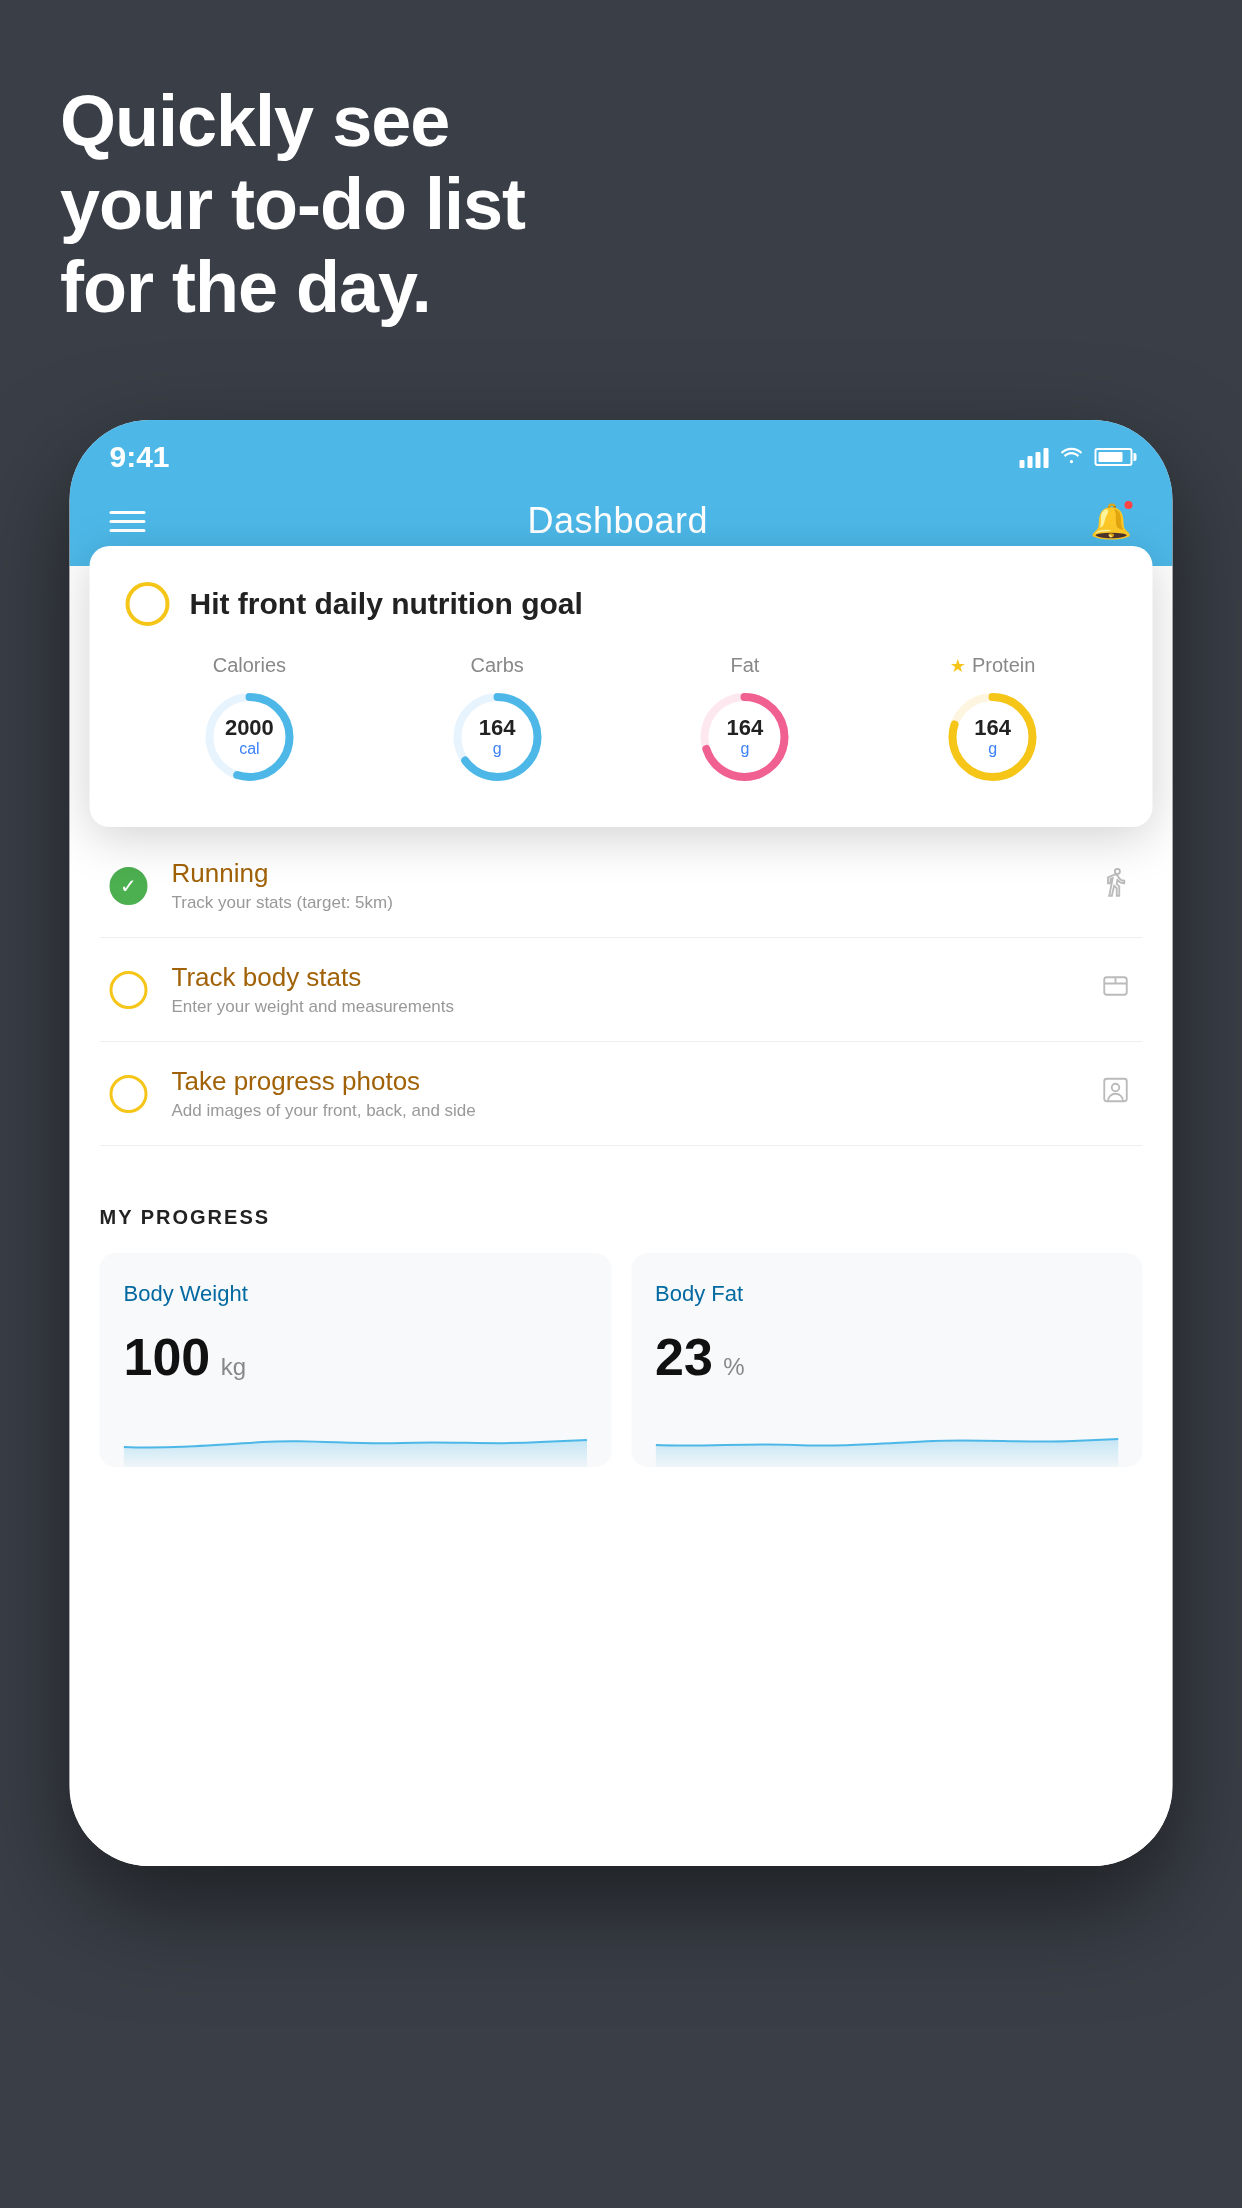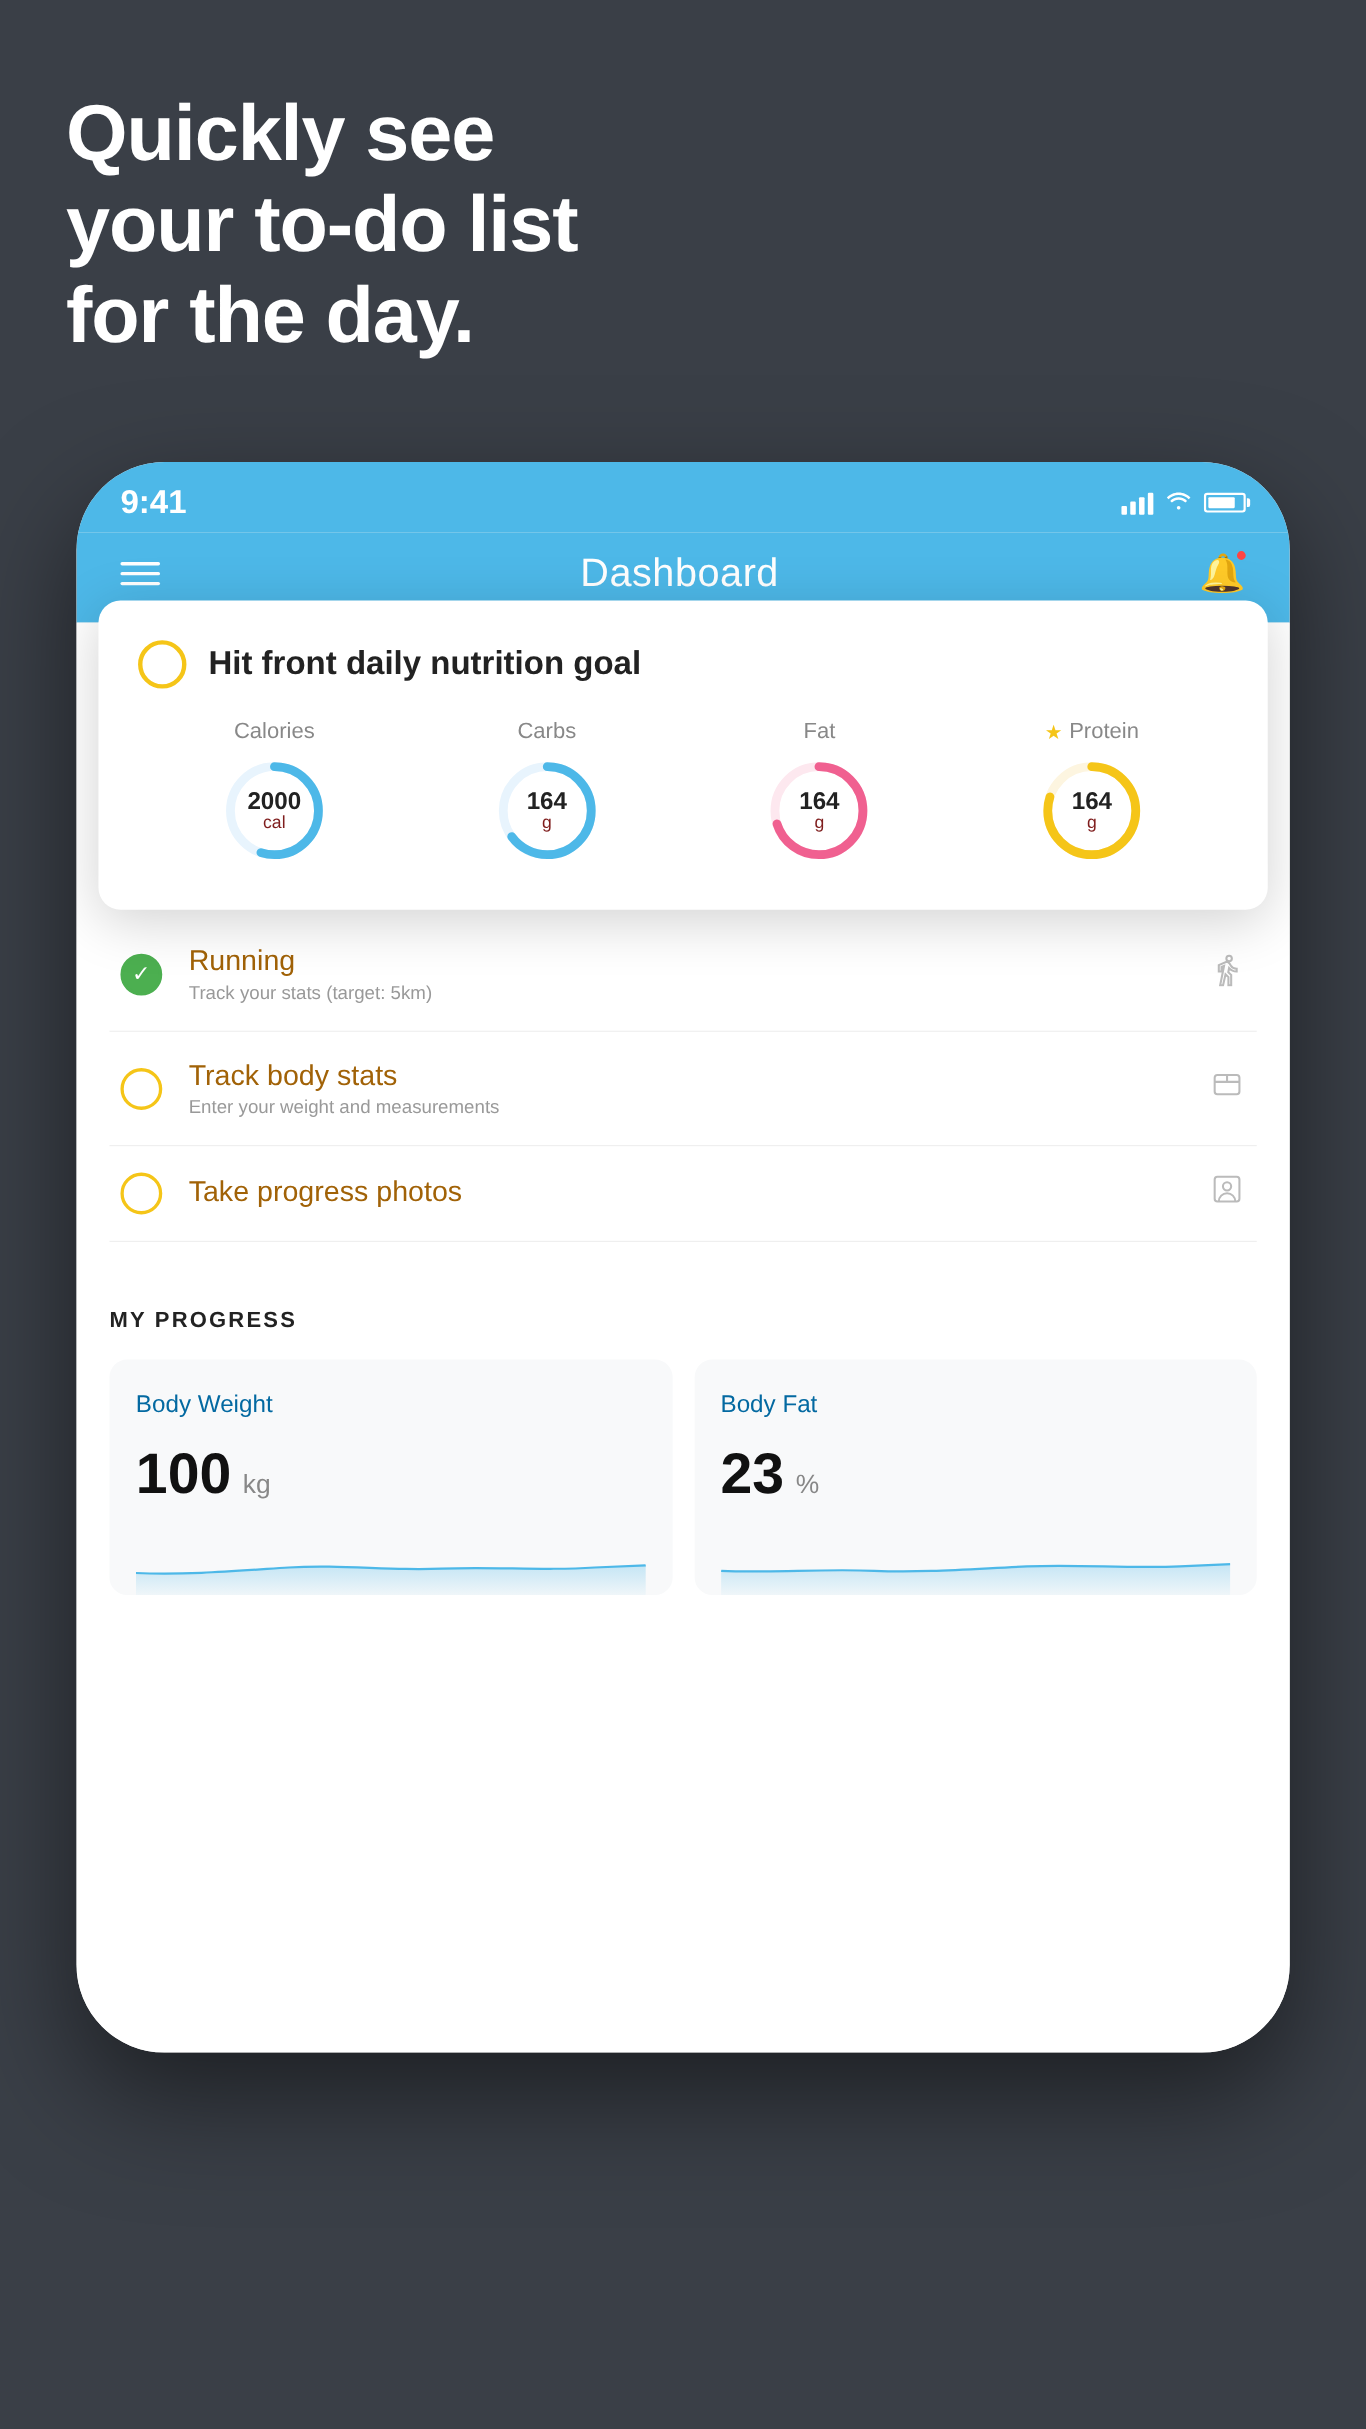--- a/index.html
+++ b/index.html
@@ -234,21 +234,21 @@
       line-height: 1.1;
     }
     .ring-value {
       font-size: 22px;
       font-weight: 700;
       color: #222;
       display: block;
     }
     .ring-unit {
       font-size: 16px;
-      color: #7f1d1d;
+      color: #3b82f6;
       display: block;
     }
 
     
     .todo-list {
       margin-top: 200px;
       padding: 0 30px;
     }
     .todo-item {
       display: flex;
@@ -488,20 +488,21 @@
               <line x1="3" y1="10" x2="21" y2="10"></line>
               <line x1="12" y1="5" x2="12" y2="10"></line>
             </svg>
           </span>
         </div>
 
         <div class="todo-item">
           <div class="todo-circle yellow"></div>
           <div class="todo-text-group">
             <div class="todo-title">Take progress photos</div>
+            <div class="todo-subtitle">Add images of your front, back, and side</div>
           </div>
           <span class="todo-icon">
             <svg width="34" height="30" viewBox="0 0 24 24" fill="none" stroke="#bbb" stroke-width="1.5">
               <rect x="3" y="3" width="18" height="18" rx="2"></rect>
               <circle cx="12" cy="10" r="3"></circle>
               <path d="M6 21c0-3.314 2.686-6 6-6s6 2.686 6 6"></path>
             </svg>
           </span>
         </div>
       </div>

